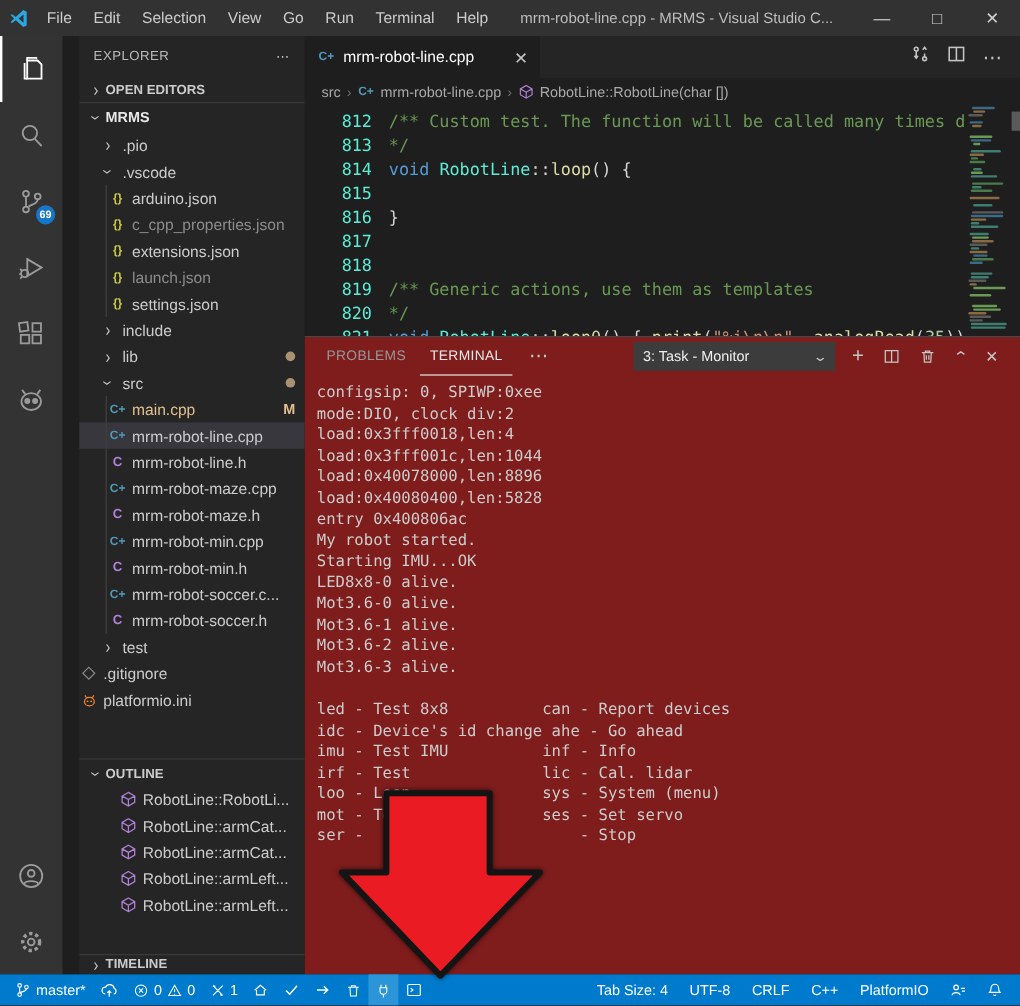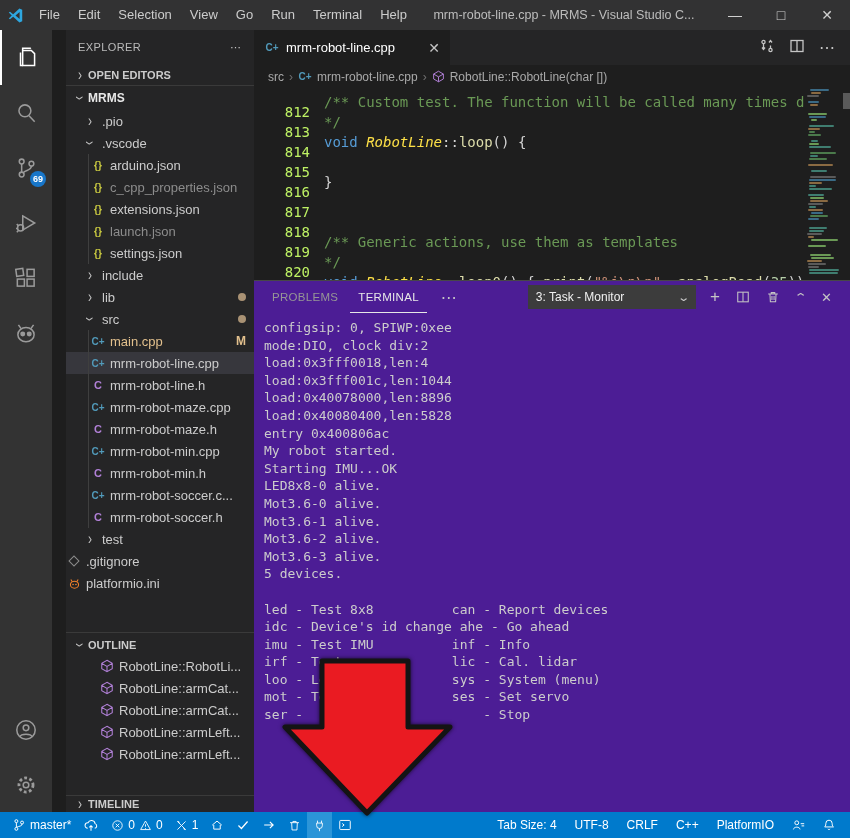--- a/index.html
+++ b/index.html
@@ -81,30 +81,30 @@
   .breadcrumbs { height:23px; background:#1e1e1e; display:flex; align-items:center; gap:5px;
                  padding-left:14px; font-size:12px; color:#a9a9a9; }
   .bc-sep { color:#6e6e6e; }
   .breadcrumbs .ticon { width:14px; }
 
   
   .code-area { height:192px; position:relative; background:#1e1e1e; overflow:hidden;
                font-family:"DejaVu Sans Mono", monospace; font-size:14px; }
   .code-lines { padding-top:4px; }
   .code-line { height:20px; line-height:20px; white-space:pre; display:flex; }
-  .ln { width:56px; text-align:right; color:#bef264; flex:none;margin-top:10px; }
+  .ln { width:56px; text-align:right; color:#5eead4; flex:none; }
   .ctext { padding-left:14px; white-space:pre; }
-  .cm { color:#6a9955; } .kw { color:#569cd6; } .cls { color:#fde047;font-style:italic; }
+  .cm { color:#6a9955; } .kw { color:#569cd6; } .cls { color:#5eead4; }
   .fn { color:#dcdcaa; } .pun { color:#d4d4d4; } .str { color:#ce9178; } .num { color:#b5cea8; }
   .minimap { position:absolute; top:0; right:7px; width:38px; bottom:0; background:#1e1e1e; overflow:hidden; }
   .mm-row { height:2px; margin:1px 0 0 2px; border-radius:1px; }
   .vscroll { position:absolute; top:5px; right:0; width:7px; height:16px; background:#5a5a5a; }
 
   
-  .panel { flex:1; display:flex; flex-direction:column; border-top:1px solid #474747; background:#4c1d95; min-height:0; }
+  .panel { flex:1; display:flex; flex-direction:column; border-top:1px solid #474747; background:#7f1d1d; min-height:0; }
   .panel-header { height:32px; display:flex; align-items:center; padding:0 10px; gap:4px; }
   .ptab { font-size:11.5px; letter-spacing:.3px; color:#969696; padding:0 8px; height:100%;
           display:flex; align-items:center; }
   .ptab.active { color:#e7e7e7; border-bottom:1px solid #e7e7e7; }
   .p-ellipsis { color:#c5c5c5; padding:0 10px; letter-spacing:1px; }
   .task-select { margin-left:56px; width:168px; height:24px; background:#3c3c3c; color:#f0f0f0;
                  font-size:12px; display:flex; align-items:center; padding:0 8px; }
   .task-select .sel-chev { margin-left:auto; color:#cccccc; font-size:11px; transform:scaleX(1.4); }
   .panel-actions { margin-left:auto; display:flex; align-items:center; gap:16px; padding-right:8px; }
   .panel-actions .pa { color:#c5c5c5; font-size:15px; display:flex; align-items:center; }
@@ -519,21 +519,20 @@
             <div class="tline">load:0x40078000,len:8896</div>
             <div class="tline">load:0x40080400,len:5828</div>
             <div class="tline">entry 0x400806ac</div>
             <div class="tline">My robot started.</div>
             <div class="tline">Starting IMU...OK</div>
             <div class="tline">LED8x8-0 alive.</div>
             <div class="tline">Mot3.6-0 alive.</div>
             <div class="tline">Mot3.6-1 alive.</div>
             <div class="tline">Mot3.6-2 alive.</div>
             <div class="tline">Mot3.6-3 alive.</div>
-            <div class="tline">5 devices.</div>
             <div class="tline"> </div>
             <div class="tline">led - Test 8x8          can - Report devices</div>
             <div class="tline">idc - Device's id change ahe - Go ahead</div>
             <div class="tline">imu - Test IMU          inf - Info</div>
             <div class="tline">irf - Test              lic - Cal. lidar</div>
             <div class="tline">loo - Loop              sys - System (menu)</div>
             <div class="tline">mot - Test m            ses - Set servo</div>
             <div class="tline">ser -                       - Stop</div>
           </div>
       </div>

